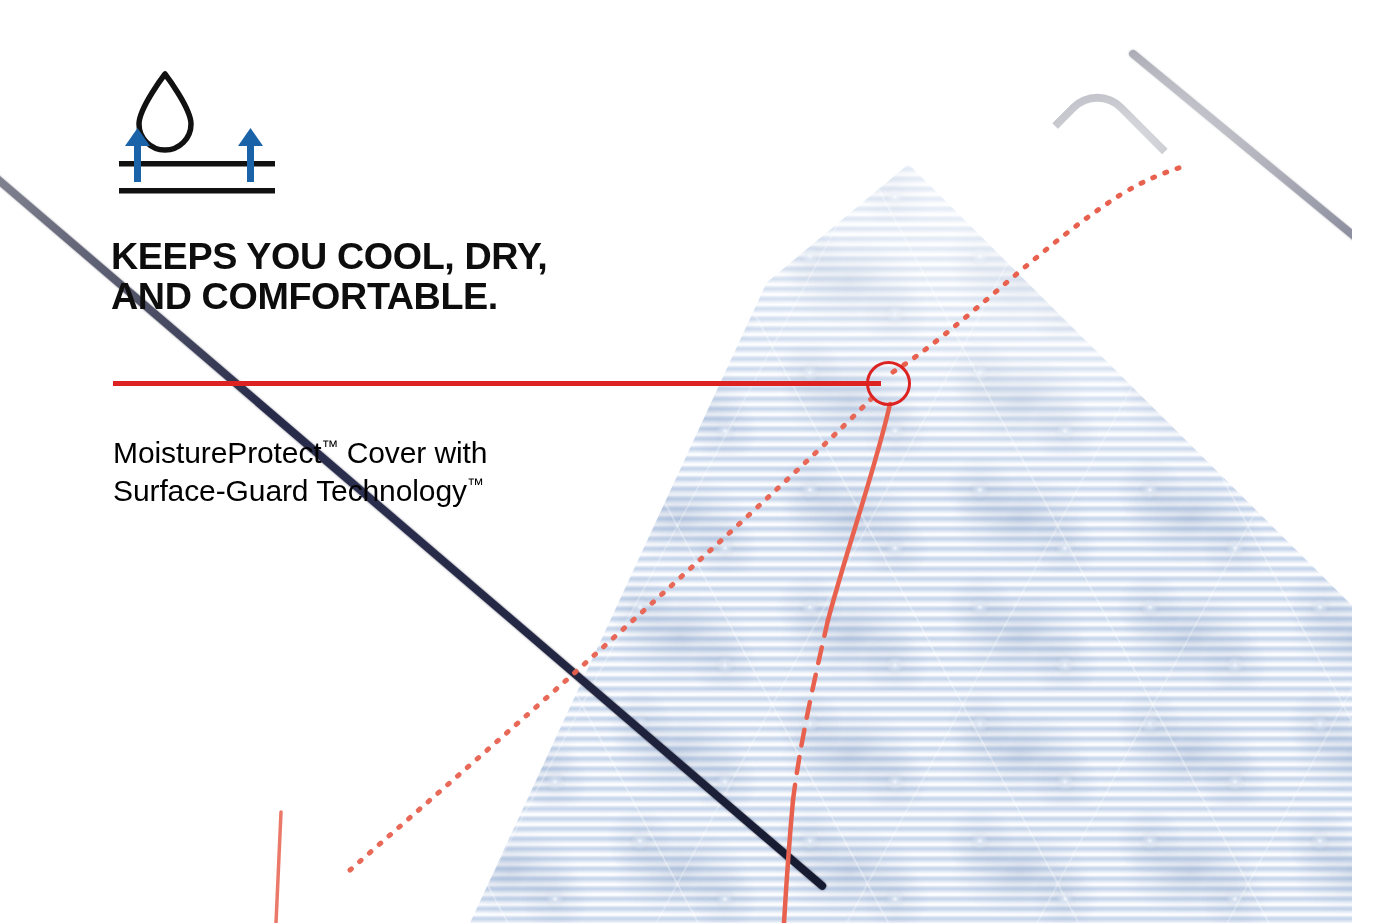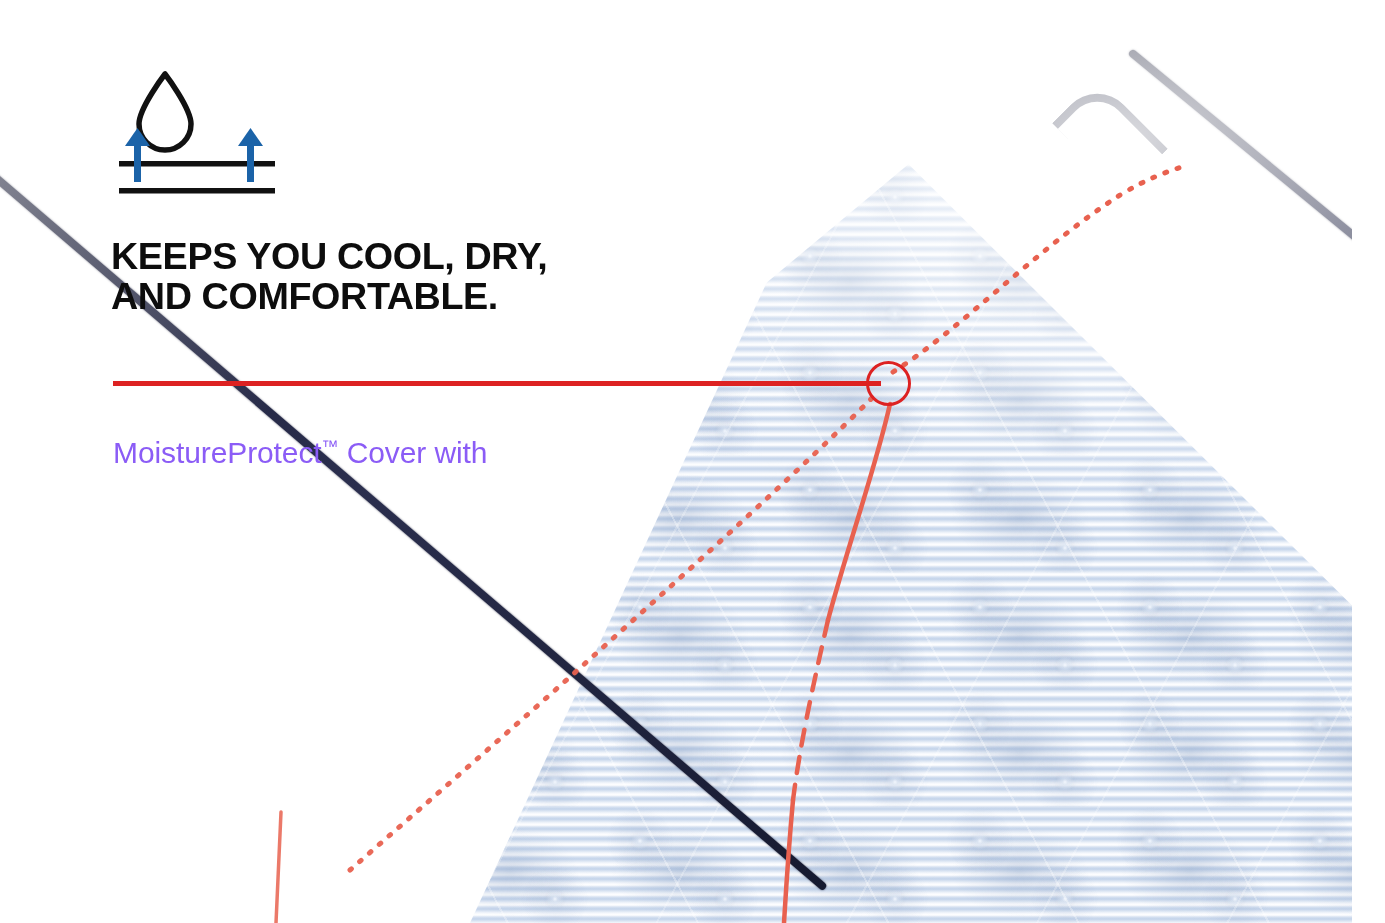--- a/index.html
+++ b/index.html
@@ -188,21 +188,21 @@
     transform-origin:left center;
   }
   .headline div{white-space:nowrap;}
   .subcopy{
     position:absolute;
     left:113px;
     top:434px;
     width:560px;
     font-size:30px;
     line-height:38px;
-    color:#8b5cf6;
+    color:#000000;
     font-weight:normal;
     letter-spacing:-0.1px;
   }
   .subcopy sup{
     font-size:17px;
     vertical-align:super;
     line-height:0;
   }
 </style>
 </head>
@@ -266,15 +266,16 @@
     </svg>
   </div>
 
   <div class="headline">
     <div>KEEPS YOU COOL, DRY,</div>
     <div>AND COMFORTABLE.</div>
   </div>
 
   <div class="subcopy">
     <div><span>MoistureProtect</span><sup>™</sup><span> Cover with</span></div>
+    <div><span>Surface-Guard Technology</span><sup>™</sup></div>
   </div>
 
 </div>
 
 </body></html>

